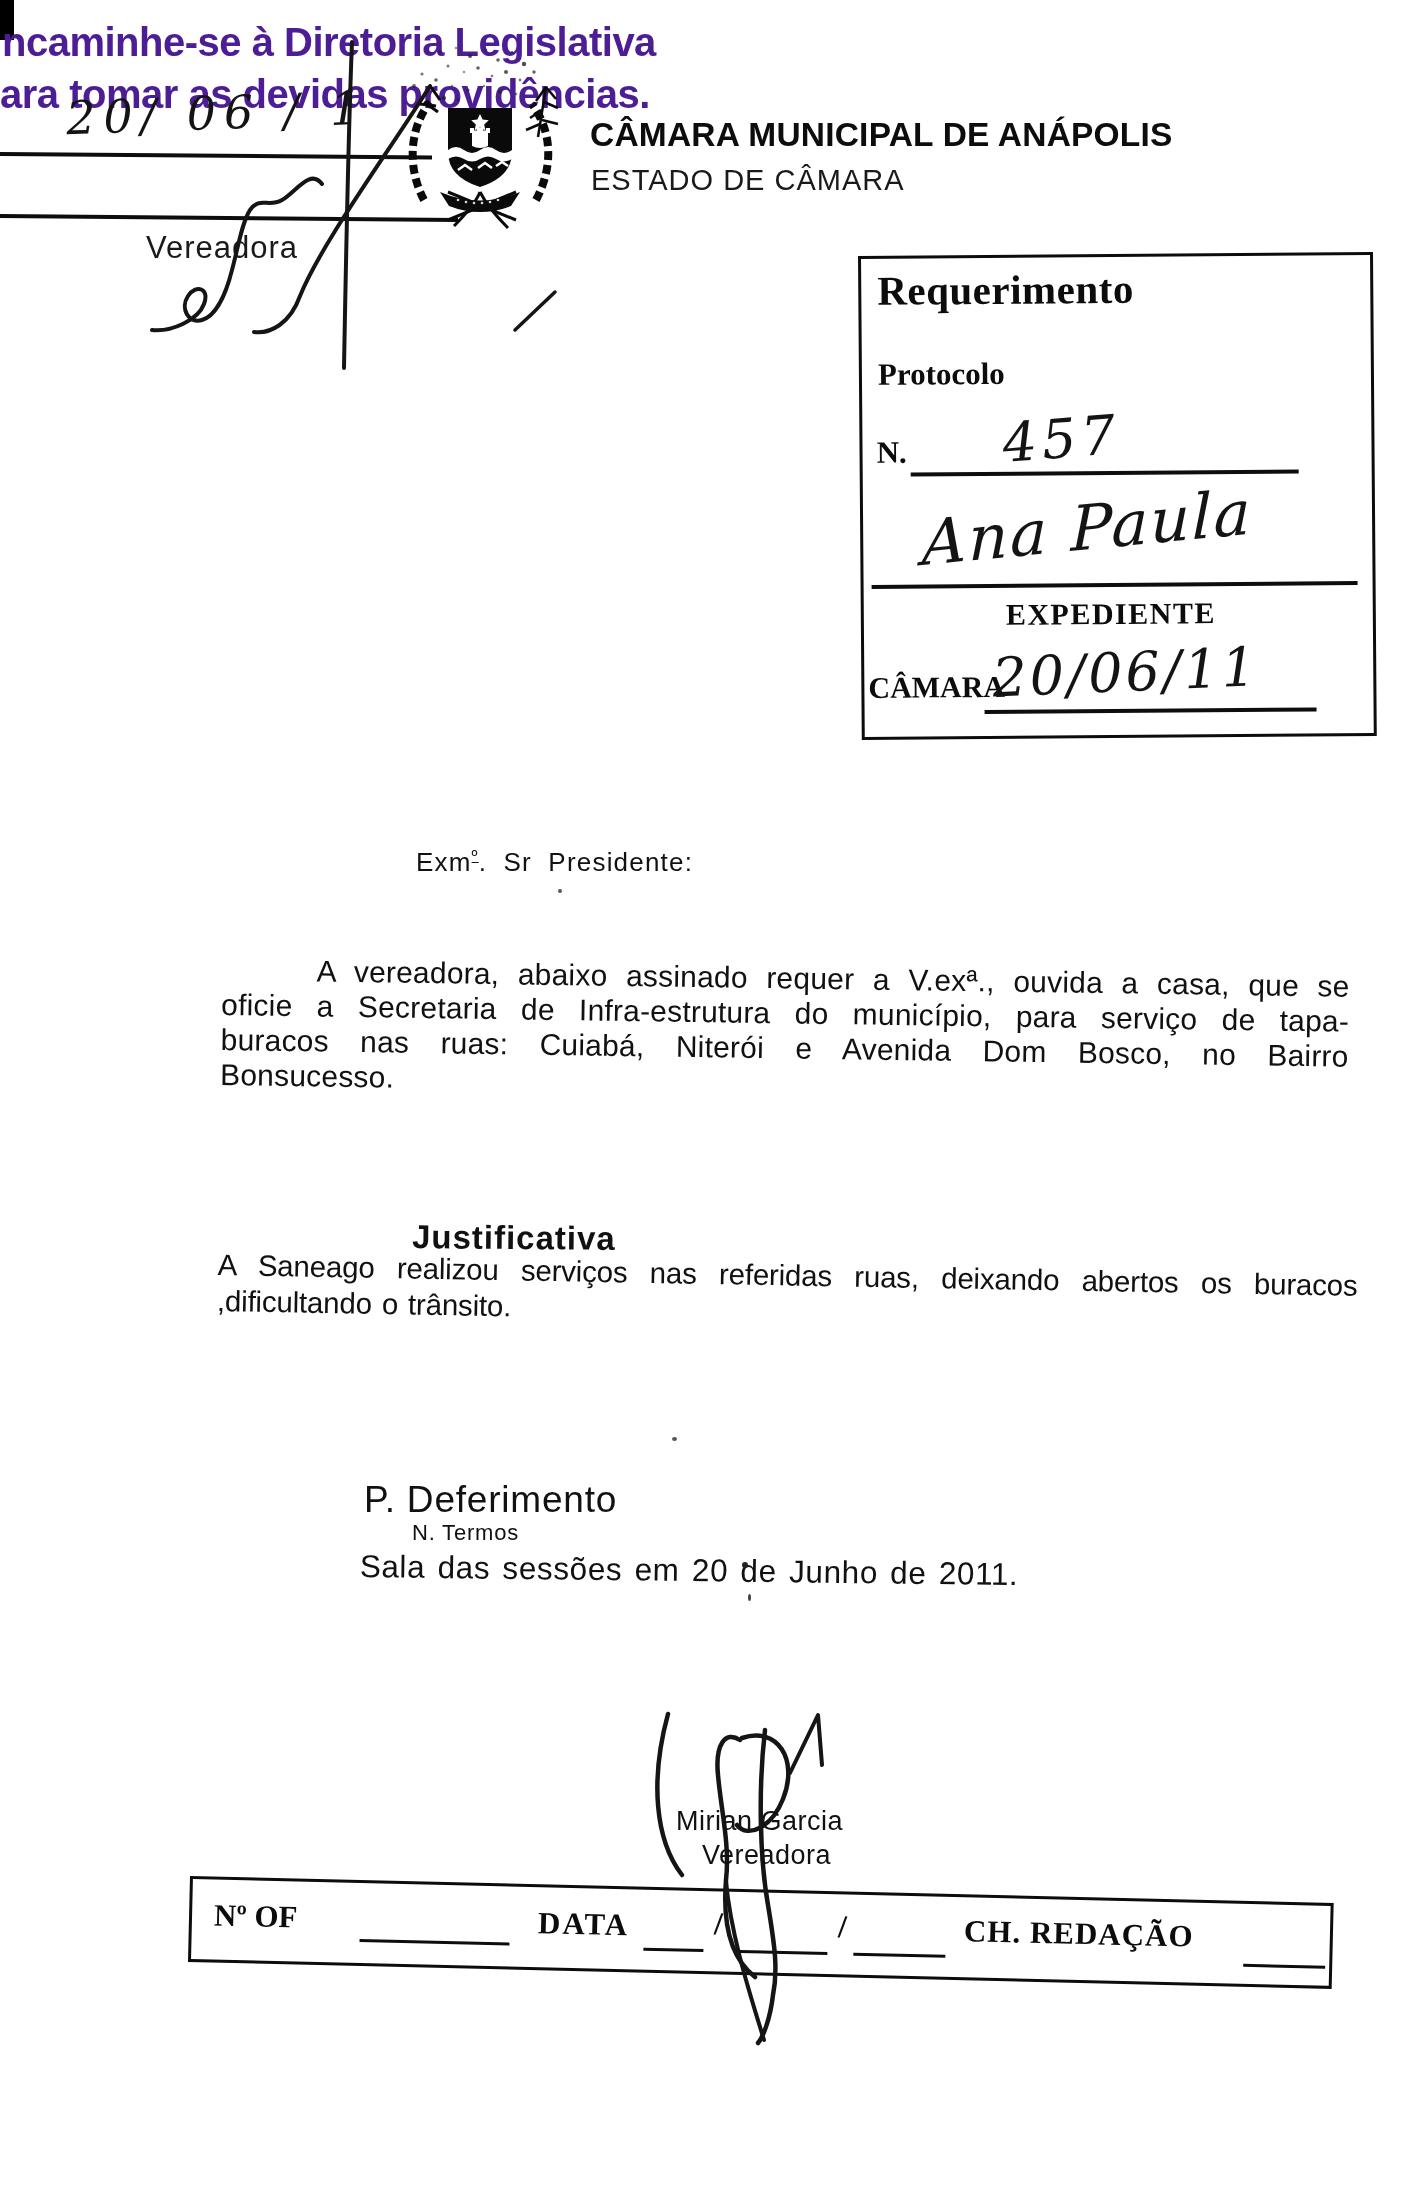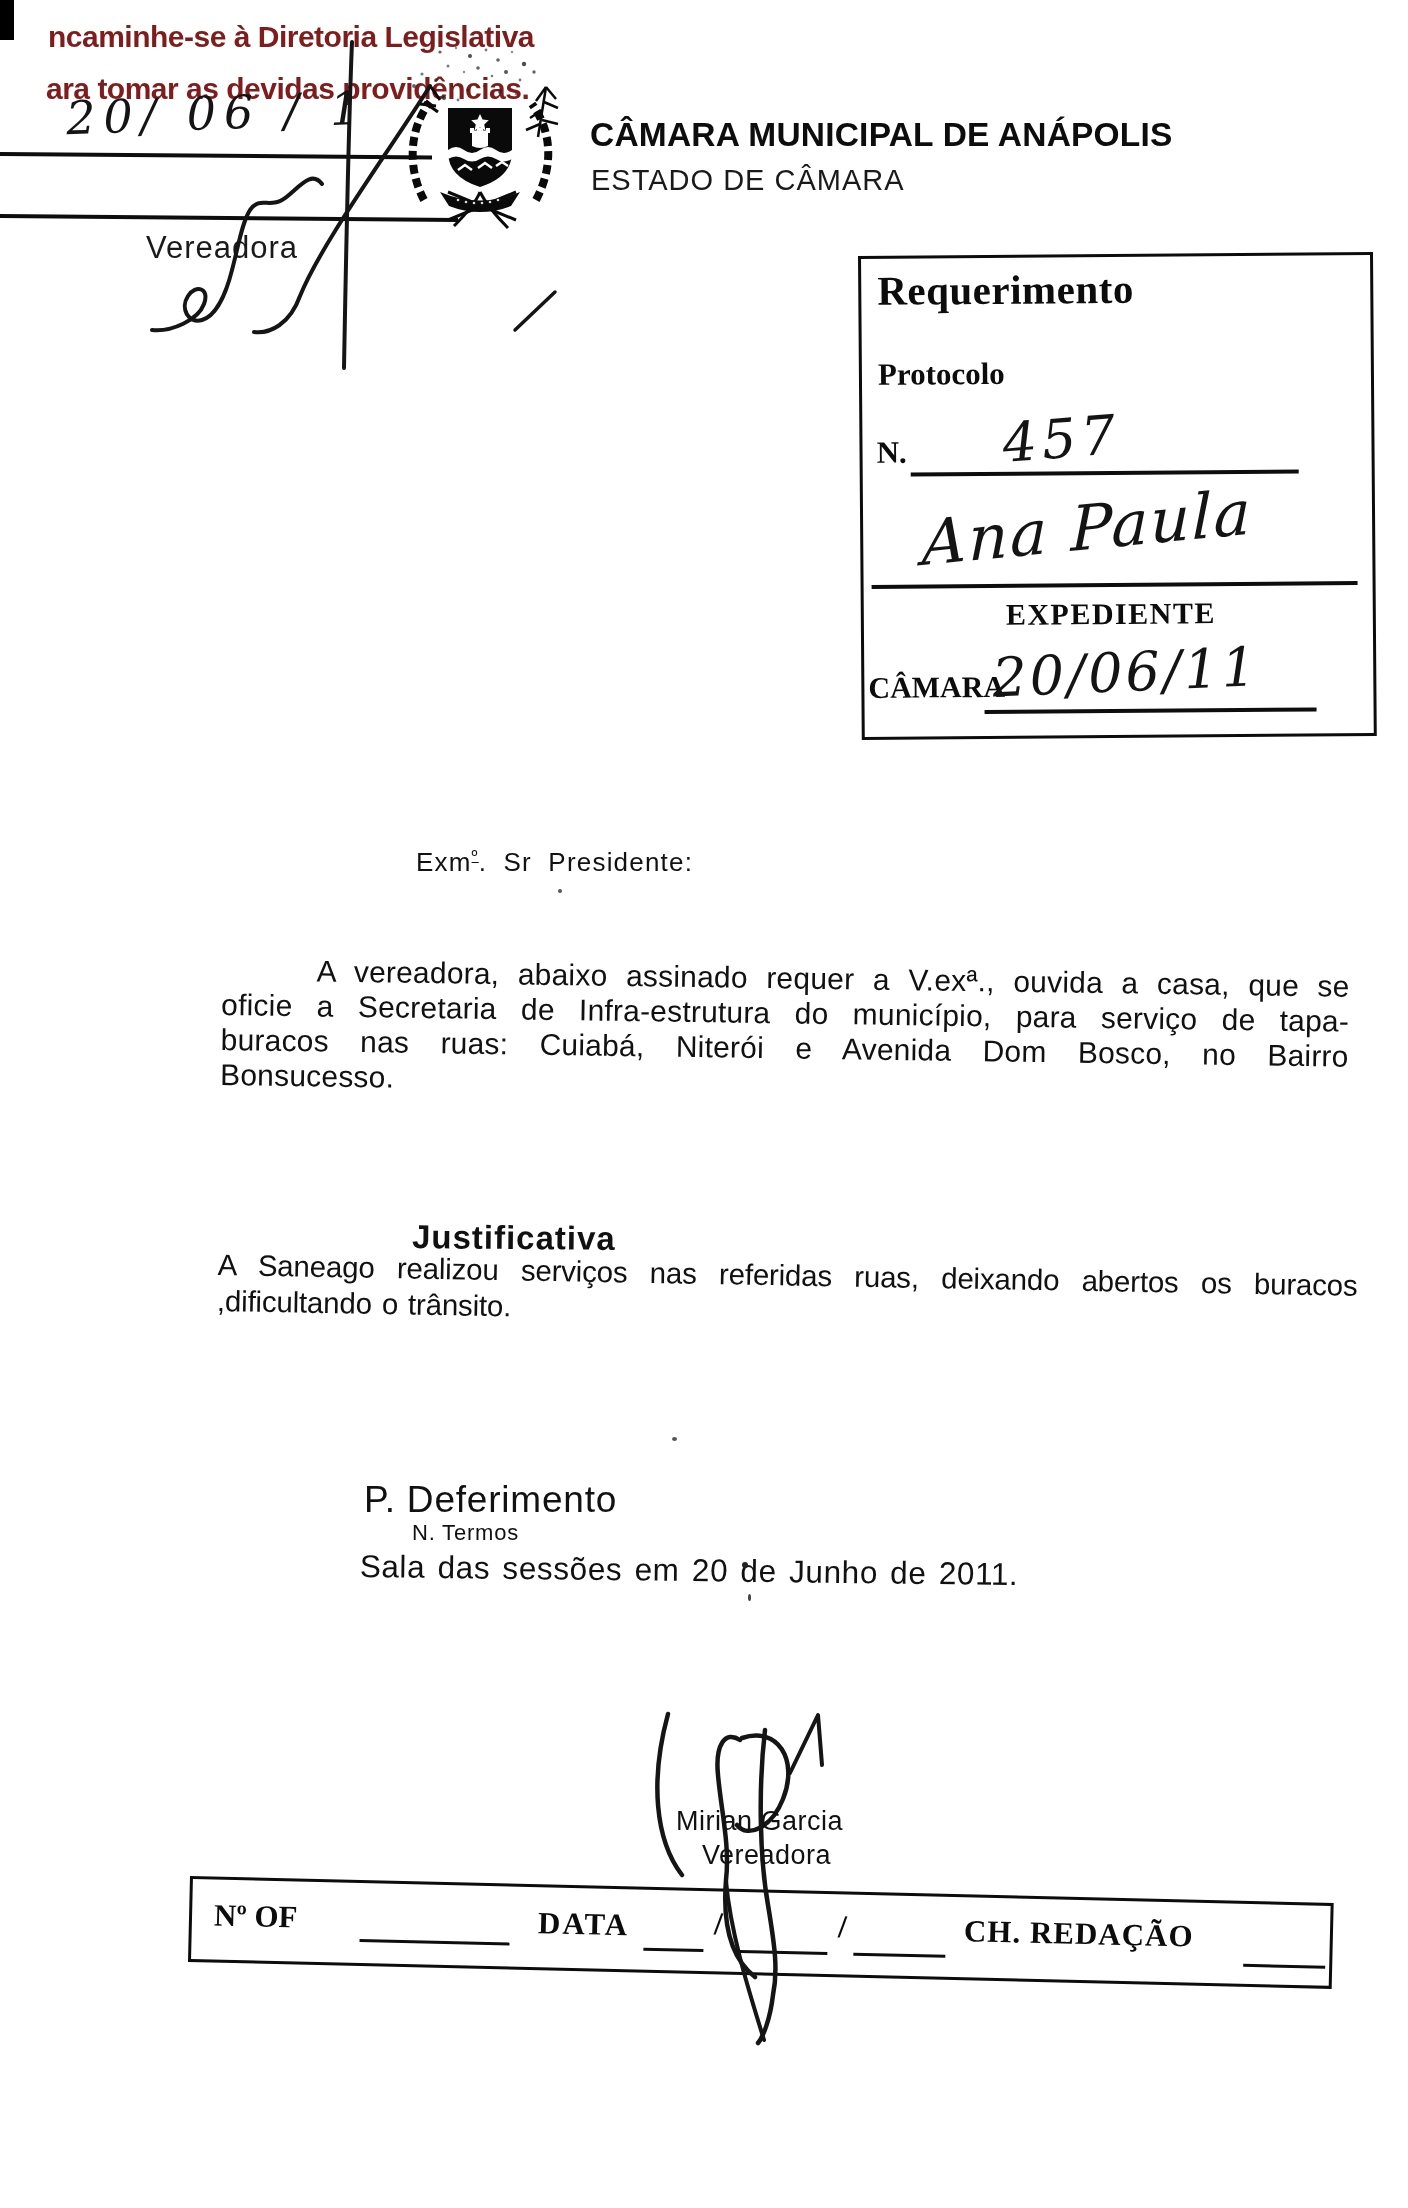--- a/index.html
+++ b/index.html
@@ -7,21 +7,21 @@
     width:1408px;height:2208px;position:relative;overflow:hidden;
     background:#ffffff;color:#111;
     font-family:"Liberation Sans", sans-serif;
     -webkit-font-smoothing:antialiased;
   }
   .abs{position:absolute;}
   .serifB{font-family:"Liberation Serif", serif;font-weight:bold;color:#0c0c0c;}
   .hand{font-family:"DejaVu Serif", serif;font-style:italic;color:#141414;}
   .rule{position:absolute;background:#0d0d0d;transform-origin:left center;}
   .speck{position:absolute;background:#333;border-radius:50%;}
-  .stamp{color:#7f1d1d;font-weight:600;font-size:30px;letter-spacing:-0.5px;white-space:nowrap;margin-left:46px;}
+  .stamp{color:#4c1d95;font-weight:600;font-size:40px;letter-spacing:-0.5px;white-space:nowrap;}
   svg{position:absolute;overflow:visible;}
   .sig-stroke{fill:none;stroke:#151515;stroke-linecap:round;stroke-linejoin:round;}
 </style>
 </head>
 <body>
 
 <div class="abs" style="left:0;top:0;width:14px;height:40px;background:#000;"></div>
 
 <div class="abs stamp" style="left:2px;top:20px;">ncaminhe-se à Diretoria Legislativa</div>
 <div class="abs stamp" style="left:0px;top:72px;">ara tomar as devidas providências.</div>

